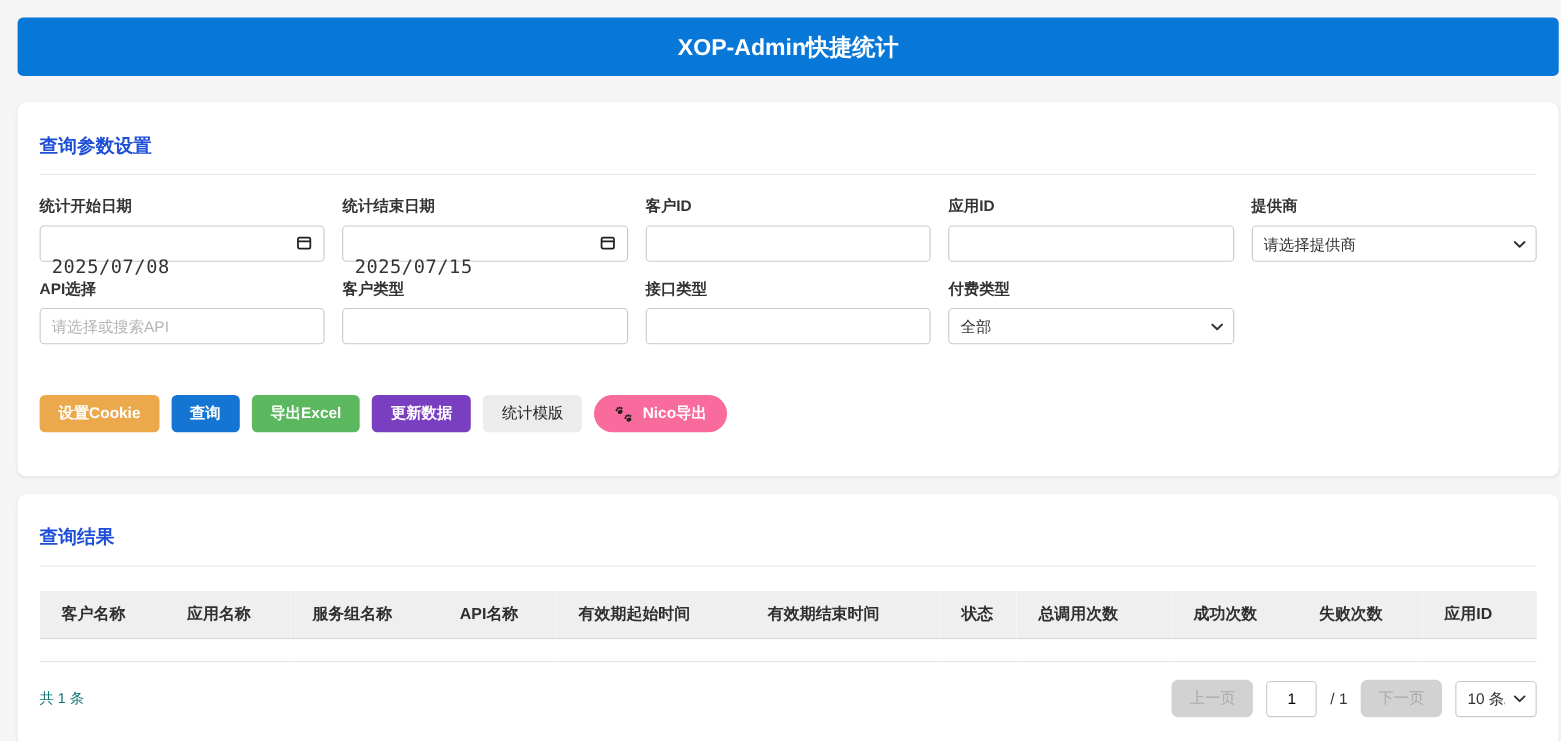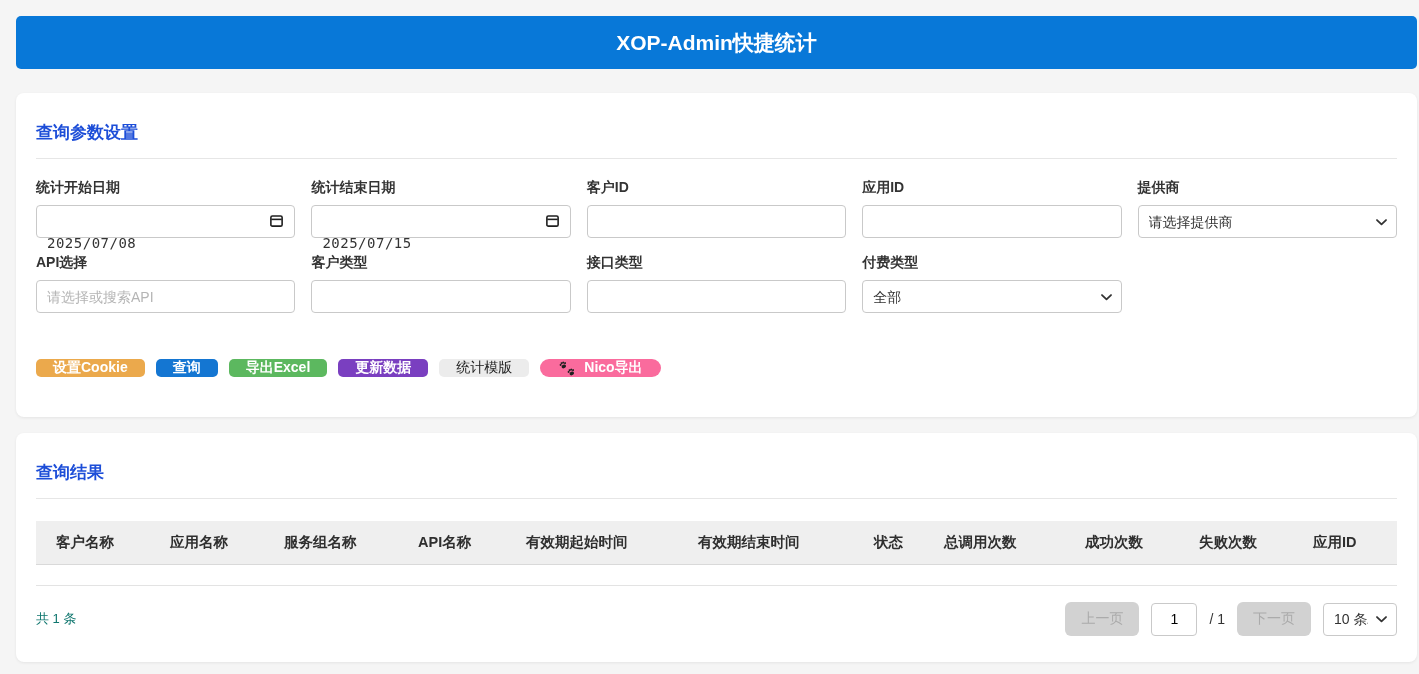--- a/index.html
+++ b/index.html
@@ -46,35 +46,35 @@
     border:1px solid #c9c9c9; border-radius:4px;
     background:#fff; font-size:14px; color:#333;
     padding:0 10px; font-family:"Liberation Sans", sans-serif;
   }
   .control::placeholder { color:#b5b5b5; }
   .date-box {
     display:flex; align-items:center; justify-content:space-between;
   }
   .date-value {
     font-family:"DejaVu Sans Mono", monospace;
-    font-size:14px; letter-spacing:0.5px;margin-top:42px;
+    font-size:17px; letter-spacing:0.5px;margin-top:42px;
   }
   .select-wrap { position:relative; }
   .select-wrap select {
     appearance:none; -webkit-appearance:none; -moz-appearance:none;
     padding-right:28px;
   }
   .select-wrap .chev {
     position:absolute; right:10px; top:50%; transform:translateY(-42%);
     pointer-events:none; line-height:0;
   }
   
   .btn-row { margin-top:30px; display:flex; align-items:center; gap:11px; }
   .btn {
-    height:18px; padding:0 17px; border:none; border-radius:5px;
+    height:34px; padding:0 17px; border:none; border-radius:5px;
     font-size:14px; font-weight:bold; color:#fff; cursor:pointer;
     font-family:"Liberation Sans", sans-serif; white-space:nowrap;
   }
   .btn-orange { background:#eba94c; }
   .btn-blue   { background:#1476d2; }
   .btn-green  { background:#5cb85f; }
   .btn-purple { background:#7a3fc0; }
   .btn-light  { background:#ececec; color:#222; font-weight:normal; }
   .btn-pink   {
     background:#fa6b9d; border-radius:17px;

